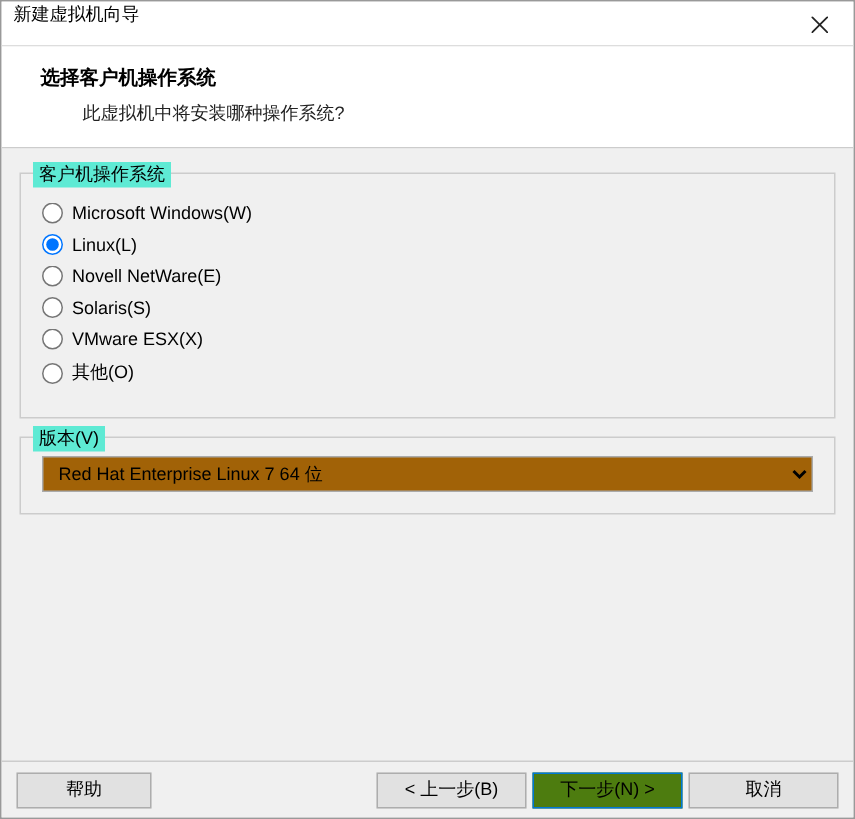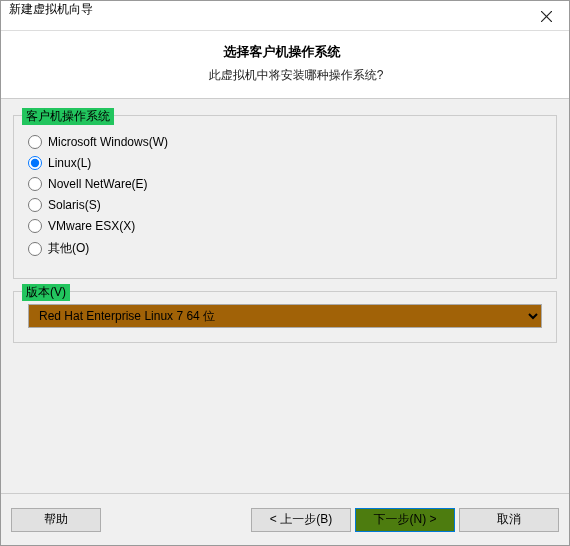--- a/index.html
+++ b/index.html
@@ -28,40 +28,39 @@
       height: 30px;
       display: flex;
       align-items: center;
       justify-content: center;
     }
     .close-btn svg { width: 11px; height: 11px; stroke: #222; stroke-width: 1.2; }
     .header {
       background: #fff;
       padding: 12px 32px 14px 26px;
       border-bottom: 1px solid #ccc;
-      text-align: center;
     }
     .header-title { font-weight: bold; font-size: 13px; margin-bottom: 6px; }
     .header-sub { font-size: 12px; padding-left: 28px; color: #222; }
     .content {
       flex: 1;
       background: #f0f0f0;
       padding: 16px 12px 8px 12px;
     }
     .fieldset {
       border: 1px solid #ccc;
       padding: 12px 14px 14px 14px;
       margin-bottom: 12px;
       position: relative;
     }
     .fieldset-legend {
       position: absolute;
       top: -8px;
       left: 8px;
-      background: #22c55e;
+      background: #5eead4;
       padding: 0 4px;
       font-size: 12px;
     }
     .radio-group label {
       display: flex;
       align-items: center;
       margin: 7px 0;
       font-size: 12px;
       cursor: pointer;
     }
@@ -73,21 +72,21 @@
     .version-select {
       width: 100%;
       height: 24px;
       font-size: 12px;
       padding: 0 6px;
       border: 1px solid #aaa;
       background: #a16207;
       font-family: inherit;
     }
     .footer {
-      height: 52px;
+      height: 38px;
       background: #f0f0f0;
       border-top: 1px solid #ccc;
       display: flex;
       align-items: center;
       padding: 0 10px;
       gap: 4px;
     }
     .footer-spacer { flex: 1; }
     .btn {
       height: 24px;

